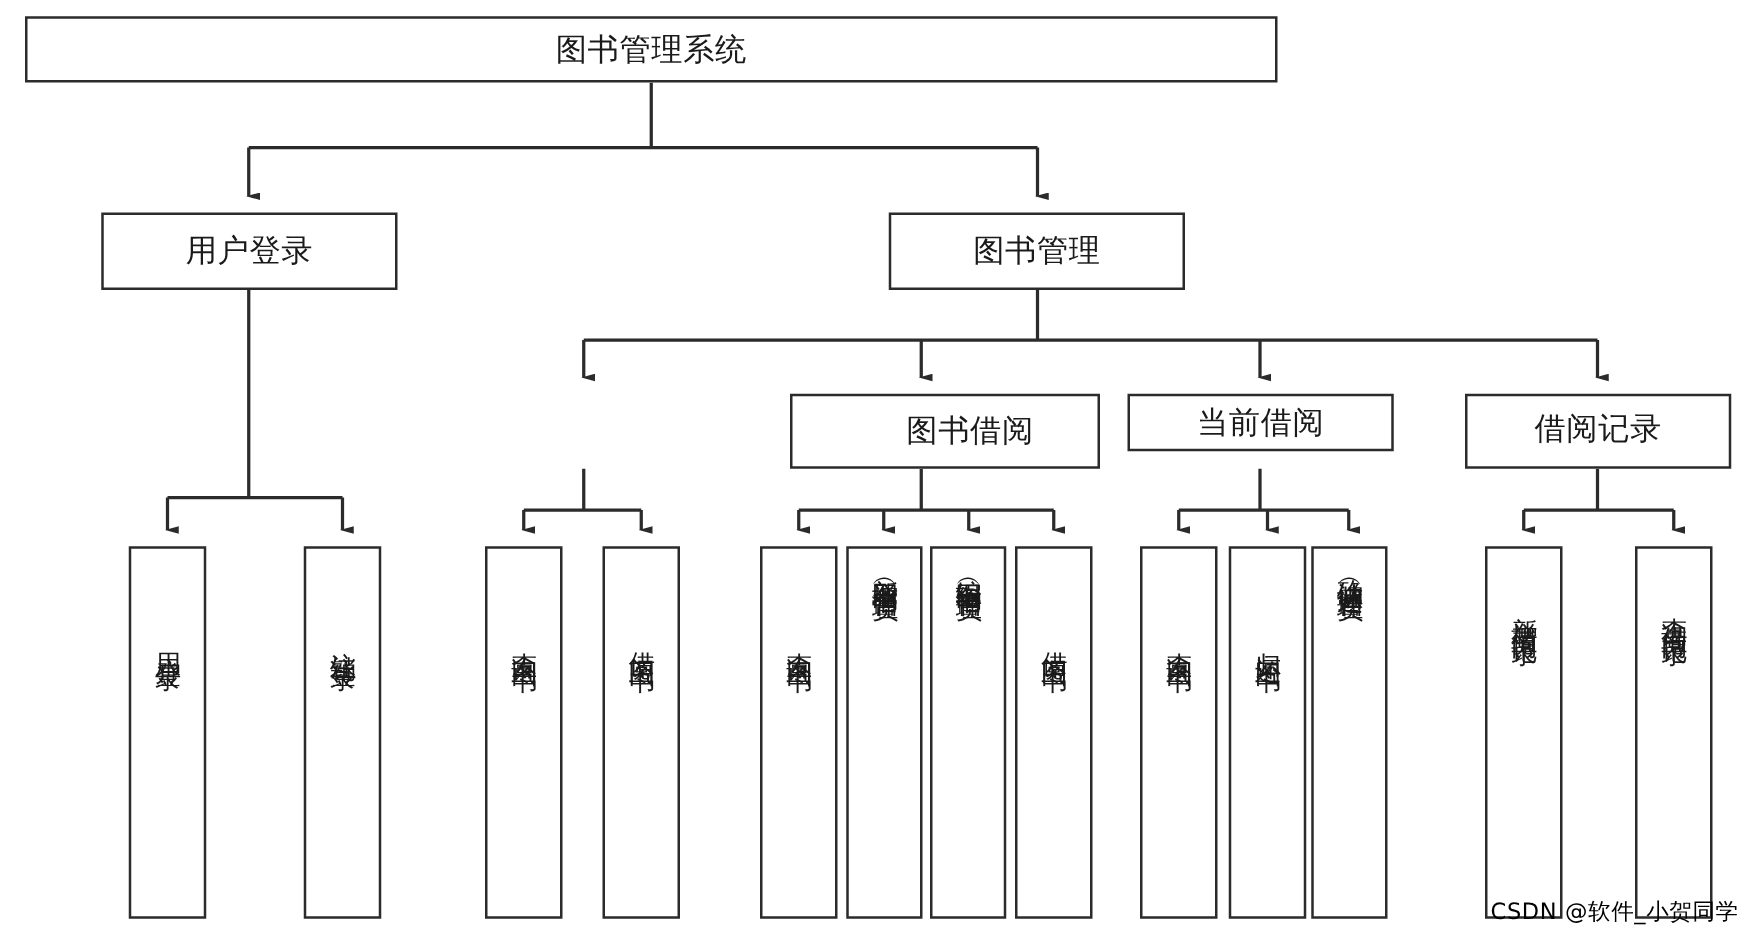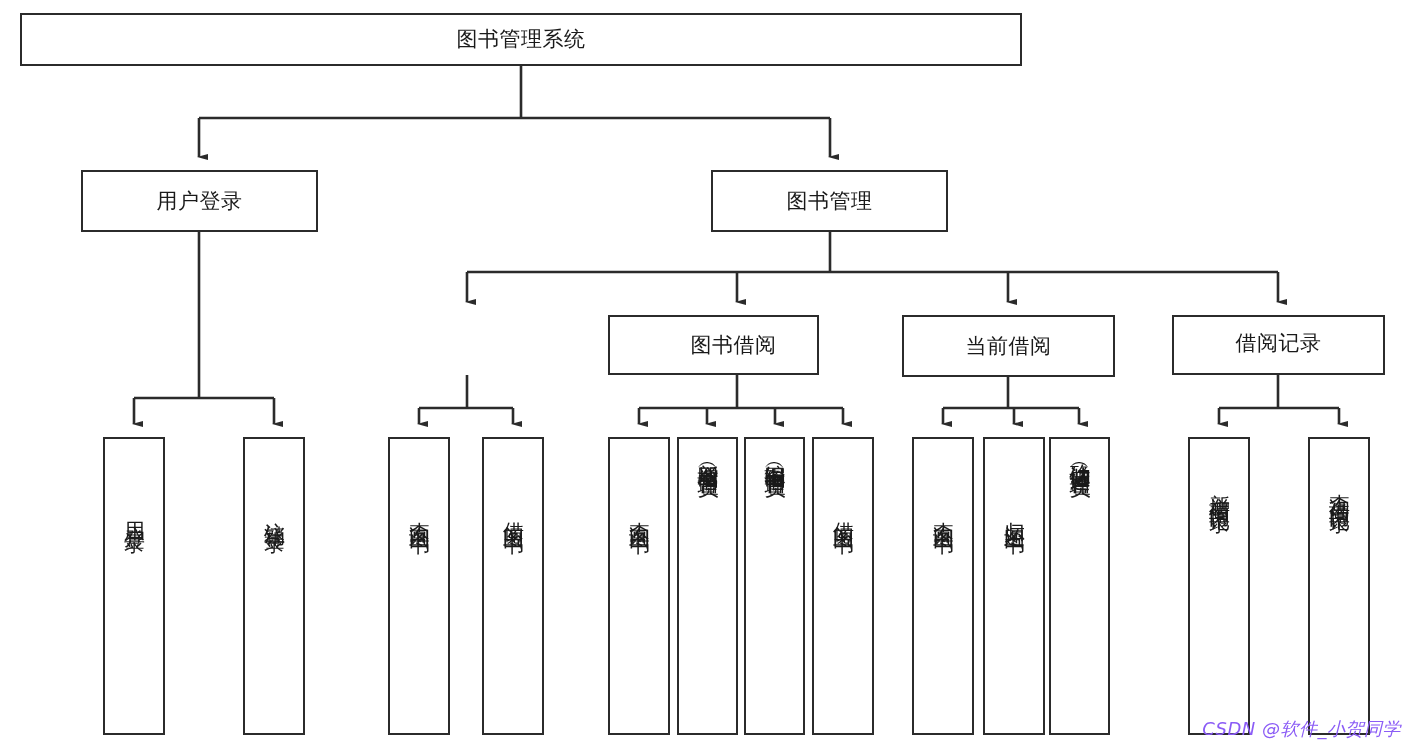--- a/index.html
+++ b/index.html
@@ -32,21 +32,21 @@
     justify-content:center;
     text-align:center;
   }
   .node .label{
     display:block;
     line-height:1.18;
     letter-spacing:0.5px;
     color:#1a1a1a;
   }
   .node.horiz .label{
-    font-size:21px;
+    font-size:25px;
     white-space:nowrap;
   }
   .node.vert{
     align-items:flex-start;
     justify-content:center;
     padding-top:16px;
   }
   .node.vert .label{
     writing-mode:vertical-rl;
     text-orientation:upright;
@@ -54,27 +54,26 @@
     font-size:21px;
     line-height:1.0;
     letter-spacing:4px;
     white-space:nowrap;
   }
   .node.vert.tall .label{
     letter-spacing:2px;
   }
   #watermark{
     position:absolute;
-    right:4px;
+    right:14px;
     bottom:6px;
     font-size:18px;
-    color:#8b5cf6;
+    color:#000000;
     letter-spacing:0.5px;
     white-space:nowrap;
-    font-style:italic;
   }
 </style>
 </head>
 <body>
 
 <div id="canvas">
 
   <svg id="edges" viewBox="0 0 1405 747">
     <defs>
       <marker id="arrow" markerWidth="10" markerHeight="12" refX="3" refY="9" orient="auto" markerUnits="userSpaceOnUse">
@@ -130,24 +129,24 @@
     <span class="label">图书管理系统</span>
   </div>
 
   <div class="node horiz" style="left:81px; top:170px; width:237px; height:62px;">
     <span class="label">用户登录</span>
   </div>
   <div class="node horiz" style="left:711px; top:170px; width:237px; height:62px;">
     <span class="label">图书管理</span>
   </div>
 
-  <div class="node horiz" style="left:608px; top:315px; width:211px; height:60px;padding-left:40px;">
+  <div class="node horiz" style="left:632px; top:315px; width:248px; height:60px;padding-left:40px;">
     <span class="label">图书借阅</span>
   </div>
-  <div class="node horiz" style="left:902px; top:315px; width:213px; height:62px;">
+  <div class="node horiz" style="left:902px; top:315px; width:213px; height:46px;">
     <span class="label">当前借阅</span>
   </div>
   <div class="node horiz" style="left:1172px; top:315px; width:213px; height:60px;font-family:Liberation Mono, monospace;">
     <span class="label">借阅记录</span>
   </div>
 
   <div class="node vert" style="left:103px; top:437px; width:62px; height:298px; padding-top:66px;">
     <span class="label">用户登录</span>
   </div>
   <div class="node vert" style="left:243px; top:437px; width:62px; height:298px; padding-top:66px;">

